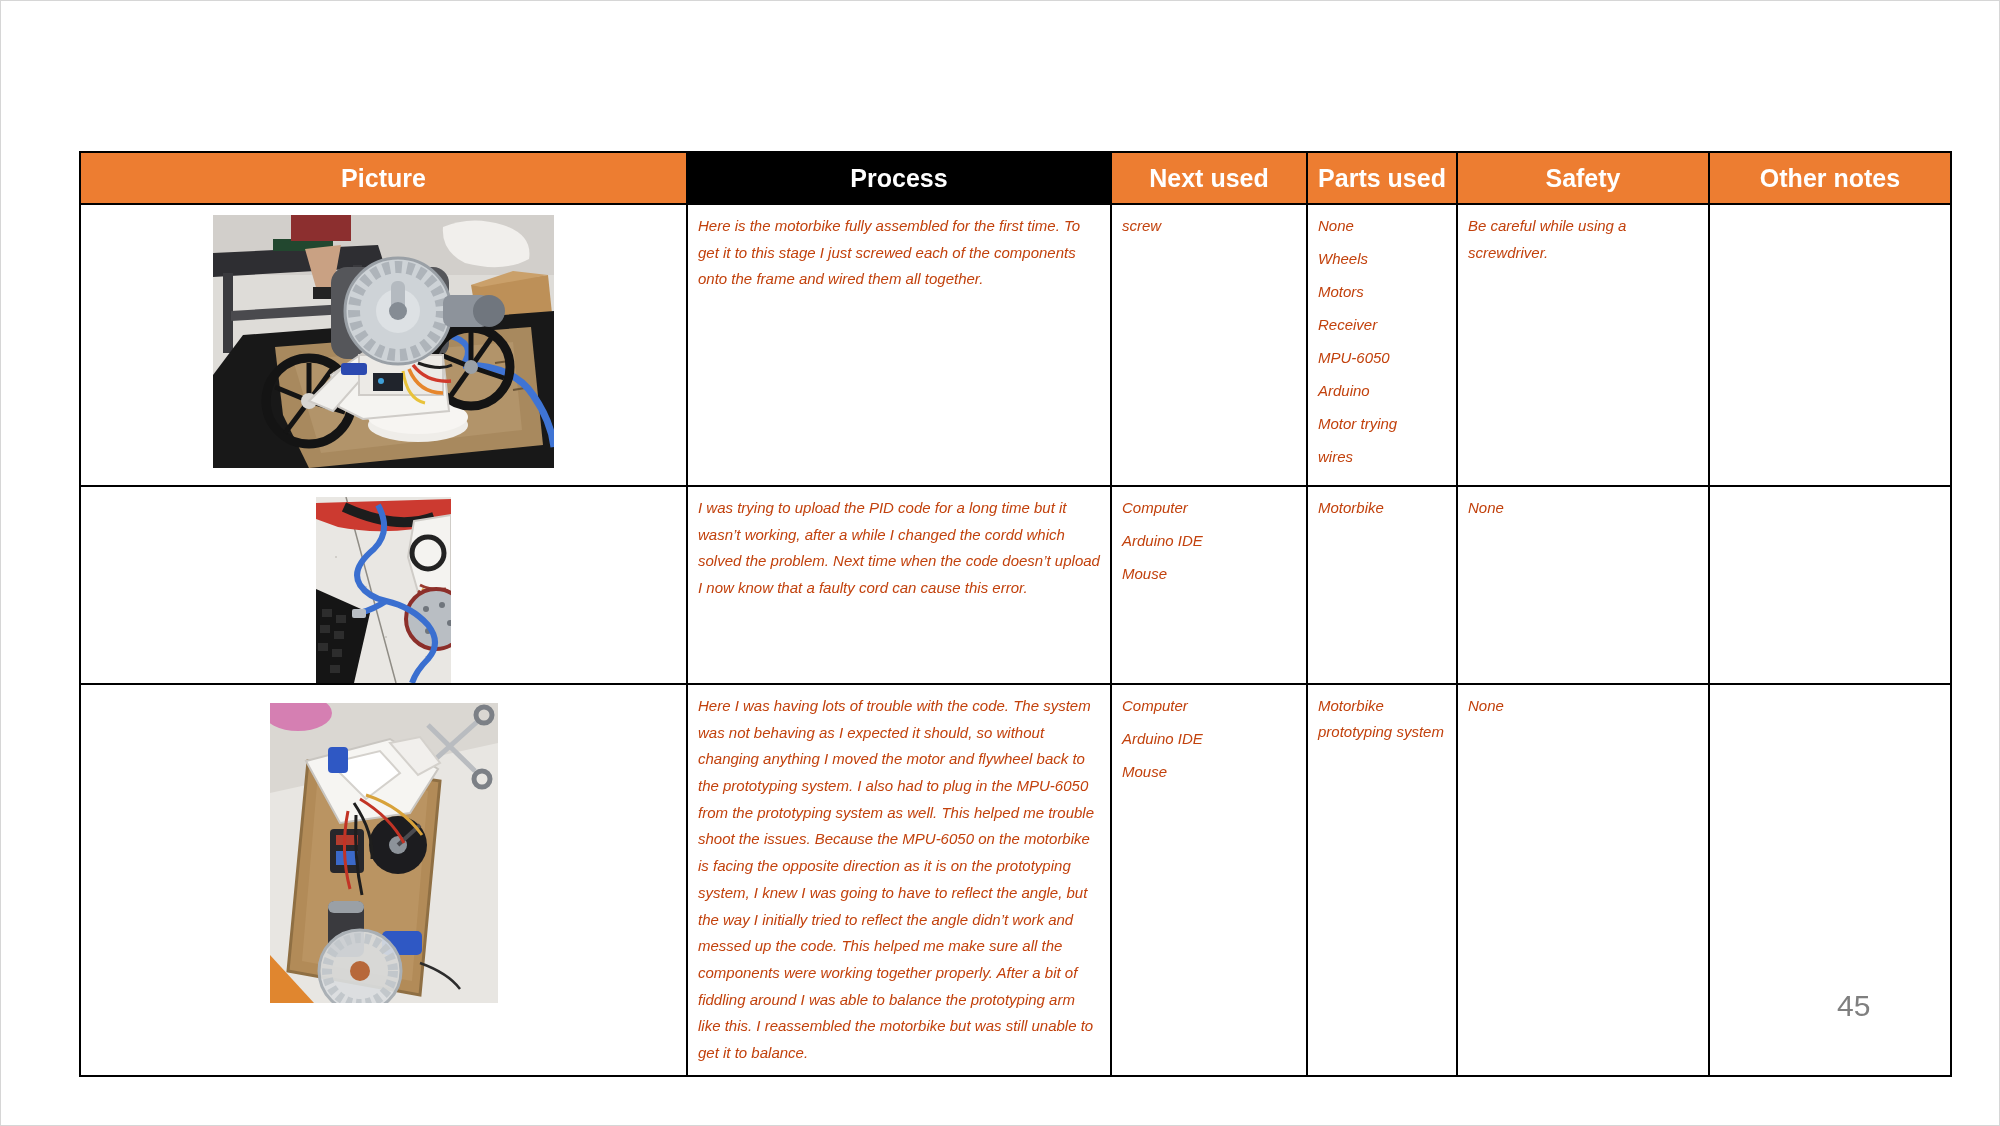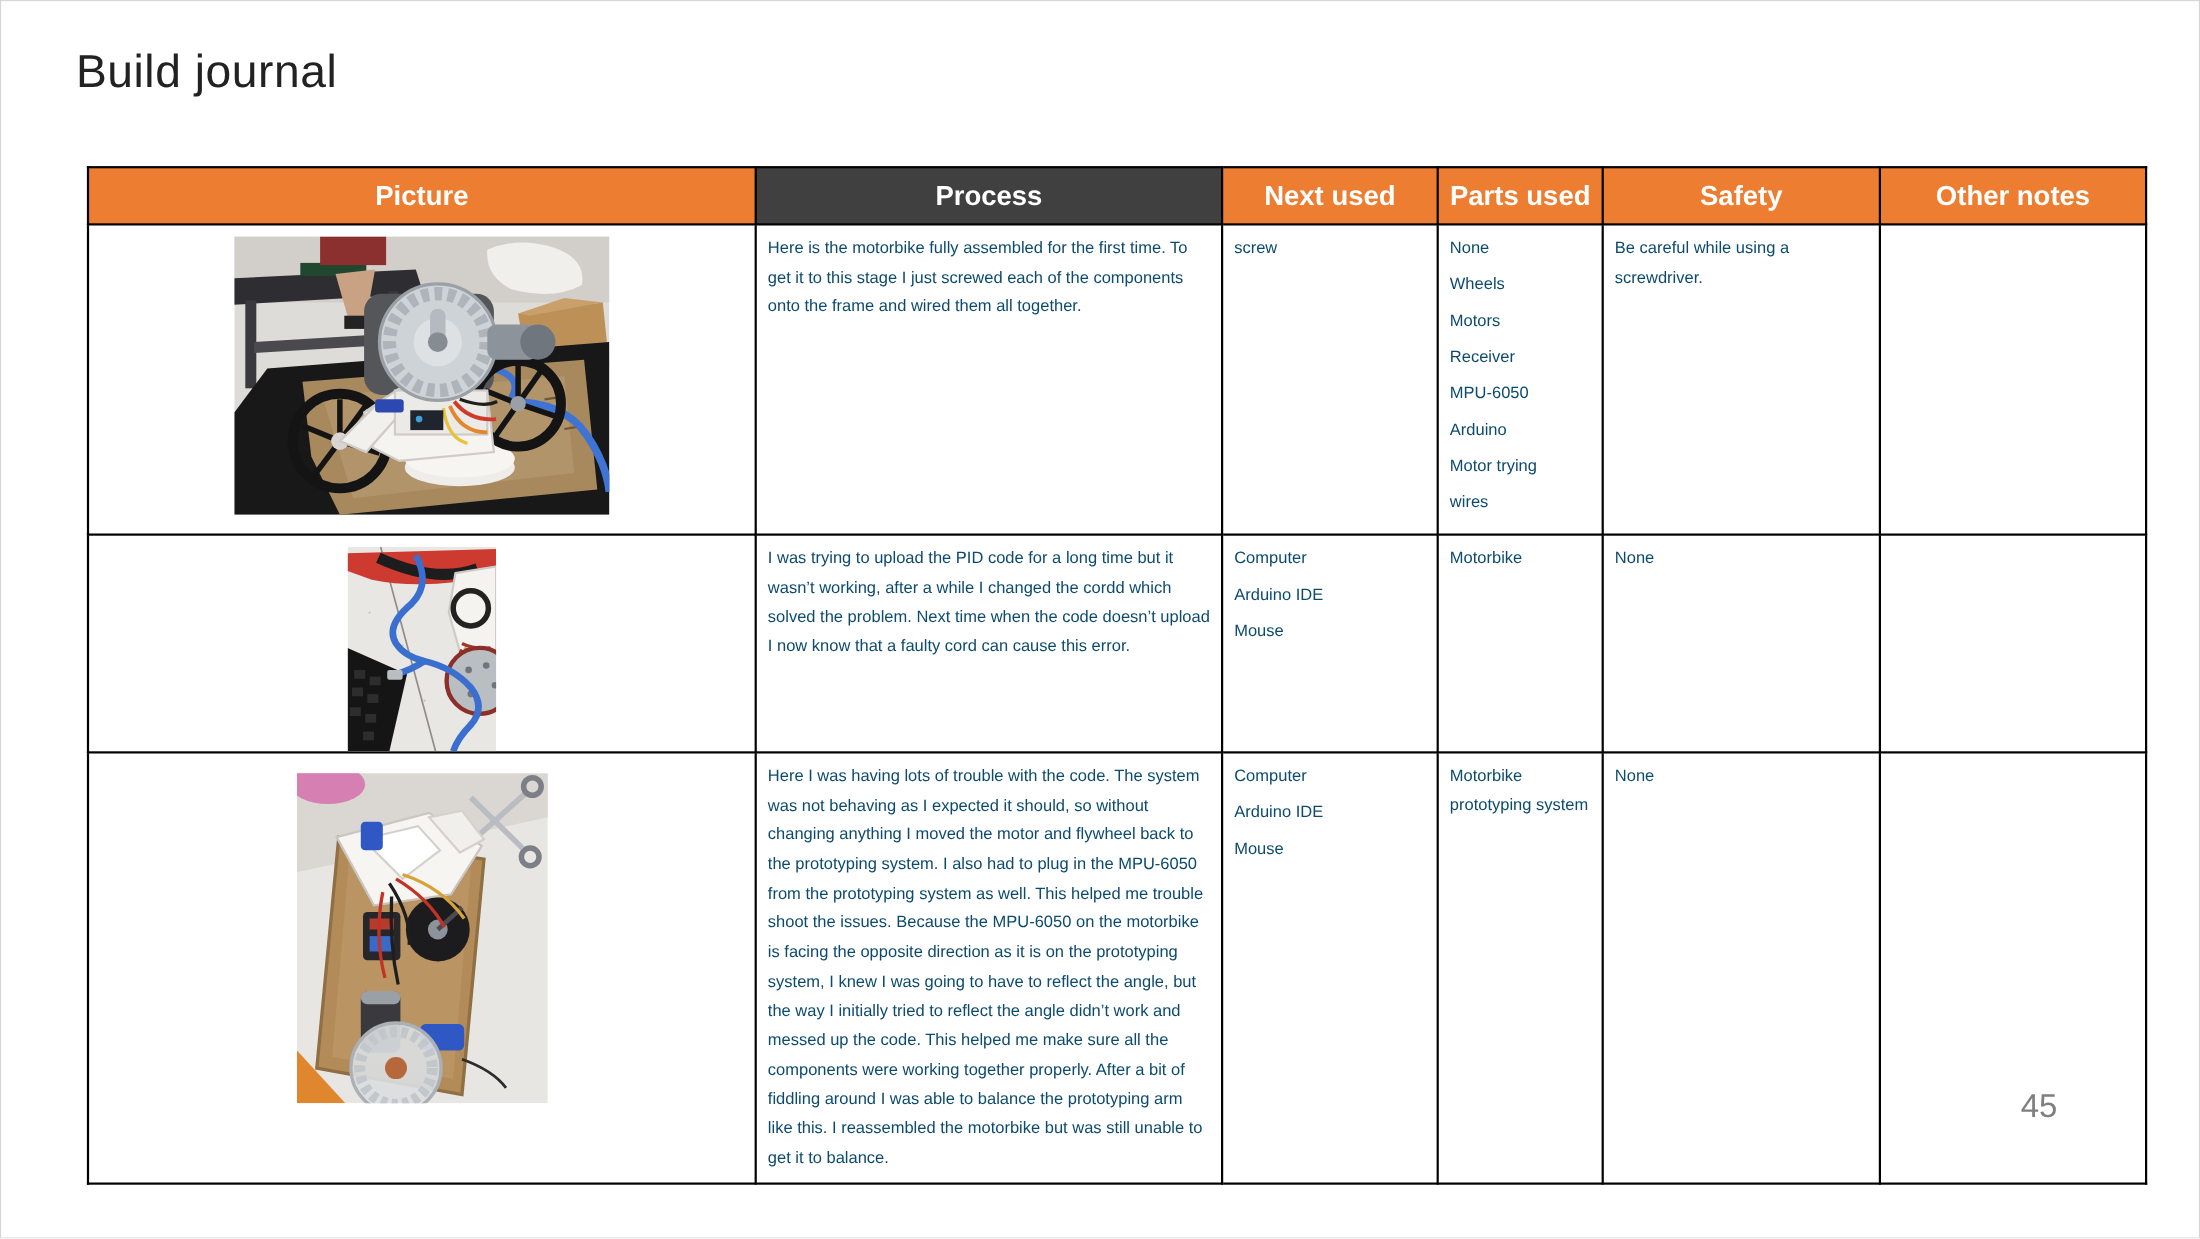--- a/index.html
+++ b/index.html
@@ -7,49 +7,48 @@
   .slide{position:relative;width:2000px;height:1126px;background:#ffffff;
          border:1px solid #d6d6d6;box-sizing:border-box;overflow:hidden;}
   .title{position:absolute;left:68px;top:40px;font-size:42px;font-weight:300;
          color:#222222;letter-spacing:0.5px;margin:0;}
   table.journal{position:absolute;left:78px;top:150px;border-collapse:collapse;
          table-layout:fixed;width:1871px;border-radius:22px;}
   table.journal th, table.journal td{border:2px solid #000000;box-sizing:border-box;}
   th.hdr{color:#ffffff;font-size:25px;font-weight:bold;text-align:center;
          vertical-align:middle;padding:0;}
   td.cell{vertical-align:top;padding:8px 10px;font-size:15px;line-height:1.78;
-         color:#0c4a6e;}
+         color:#c2410c;font-style:italic;}
   td.picture-cell{text-align:center;padding:0;}
   .process-text{margin:0;}
   .list-line{line-height:26px;margin:0 0 7px 0;}
   .photo{display:block;margin:10px auto 0 auto;}
   .photo.r3{margin-top:18px;}
   .page-number{position:absolute;left:1836px;top:988px;font-size:30px;
          color:#7f7f7f;}
 </style>
 </head>
 <body>
 
 <div class="slide">
 
-  <h1 class="title">Build journal</h1>
 
   <table class="journal">
     <colgroup>
       <col style="width:607px">
         <col style="width:424px">
         <col style="width:196px">
       <col style="width:150px">
         <col style="width:252px">
         <col style="width:242px">
     </colgroup>
     <thead>
       <tr style="height:52px">
         <th class="hdr" style="background:#ED7D31">Picture</th>
-        <th class="hdr" style="background:#404040">Process</th>
+        <th class="hdr" style="background:#000000">Process</th>
         <th class="hdr" style="background:#ED7D31">Next used</th>
         <th class="hdr" style="background:#ED7D31">Parts used</th>
         <th class="hdr" style="background:#ED7D31">Safety</th>
         <th class="hdr" style="background:#ED7D31">Other notes</th>
       </tr>
     </thead>
     <tbody>
 
       <tr style="height:271px">
         <td class="cell picture-cell">

